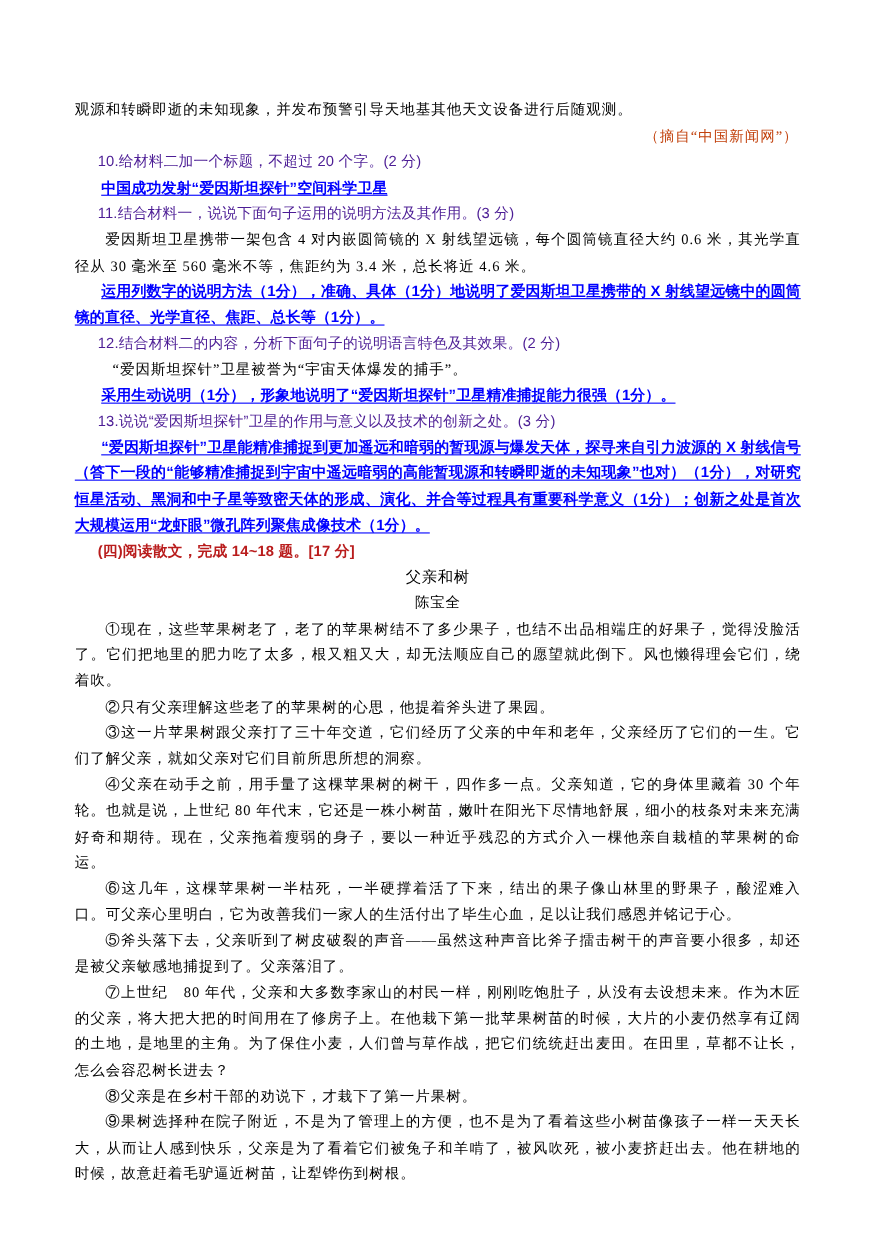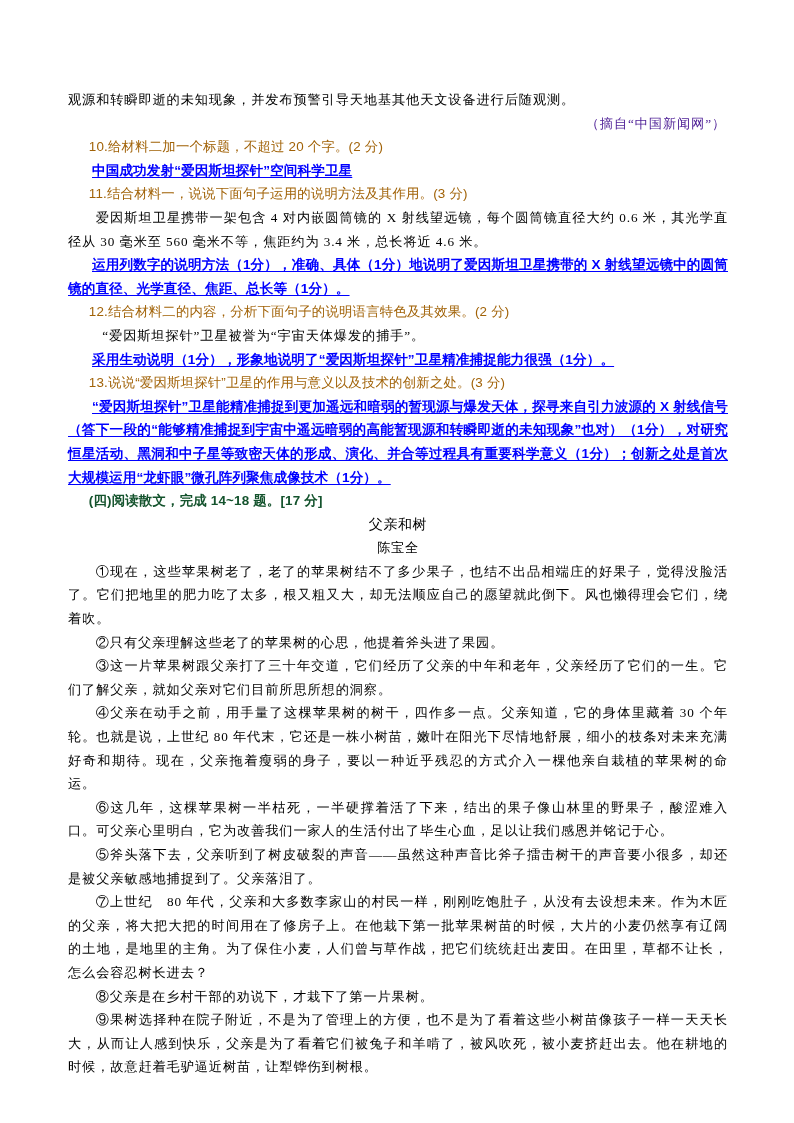--- a/index.html
+++ b/index.html
@@ -44,21 +44,21 @@
   }
   .kaiti.indent { text-indent: 2.1em; }
 
   .qline {
     font-family: "Liberation Sans", "DejaVu Sans", sans-serif;
     font-size: 13.4px;
     line-height: 23.6px;
     letter-spacing: 0.2px;
     margin: 0;
     text-indent: 1.55em;
-    color: #a16207;
+    color: #4c1d95;
   }
 
   .answer {
     font-family: "Liberation Sans", "DejaVu Sans", sans-serif;
     font-size: 13.6px;
     line-height: 23.6px;
     letter-spacing: 0.1px;
     font-weight: bold;
     color: #0000ff;
     margin: 0;
@@ -73,32 +73,32 @@
   }
 
   .source-line {
     font-family: "Liberation Serif", "DejaVu Serif", serif;
     font-size: 13.2px;
     line-height: 23.6px;
     letter-spacing: 0.9px;
     margin: 0;
     padding-right: 2px;
     text-align: right;
-    color: #4c1d95;
+    color: #c2410c;
   }
 
   .section-head {
     font-family: "Liberation Sans", "DejaVu Sans", sans-serif;
     font-size: 13.4px;
     line-height: 23.6px;
     font-weight: bold;
     margin: 0;
     text-indent: 1.55em;
     letter-spacing: 0.2px;
-    color: #14532d;
+    color: #b91c1c;
   }
 
   .essay-title {
     font-family: "Liberation Sans", "DejaVu Sans", sans-serif;
     font-size: 14px;
     line-height: 23.6px;
     font-weight: normal;
     text-align: center;
     letter-spacing: 0.6px;
     margin: 0;

